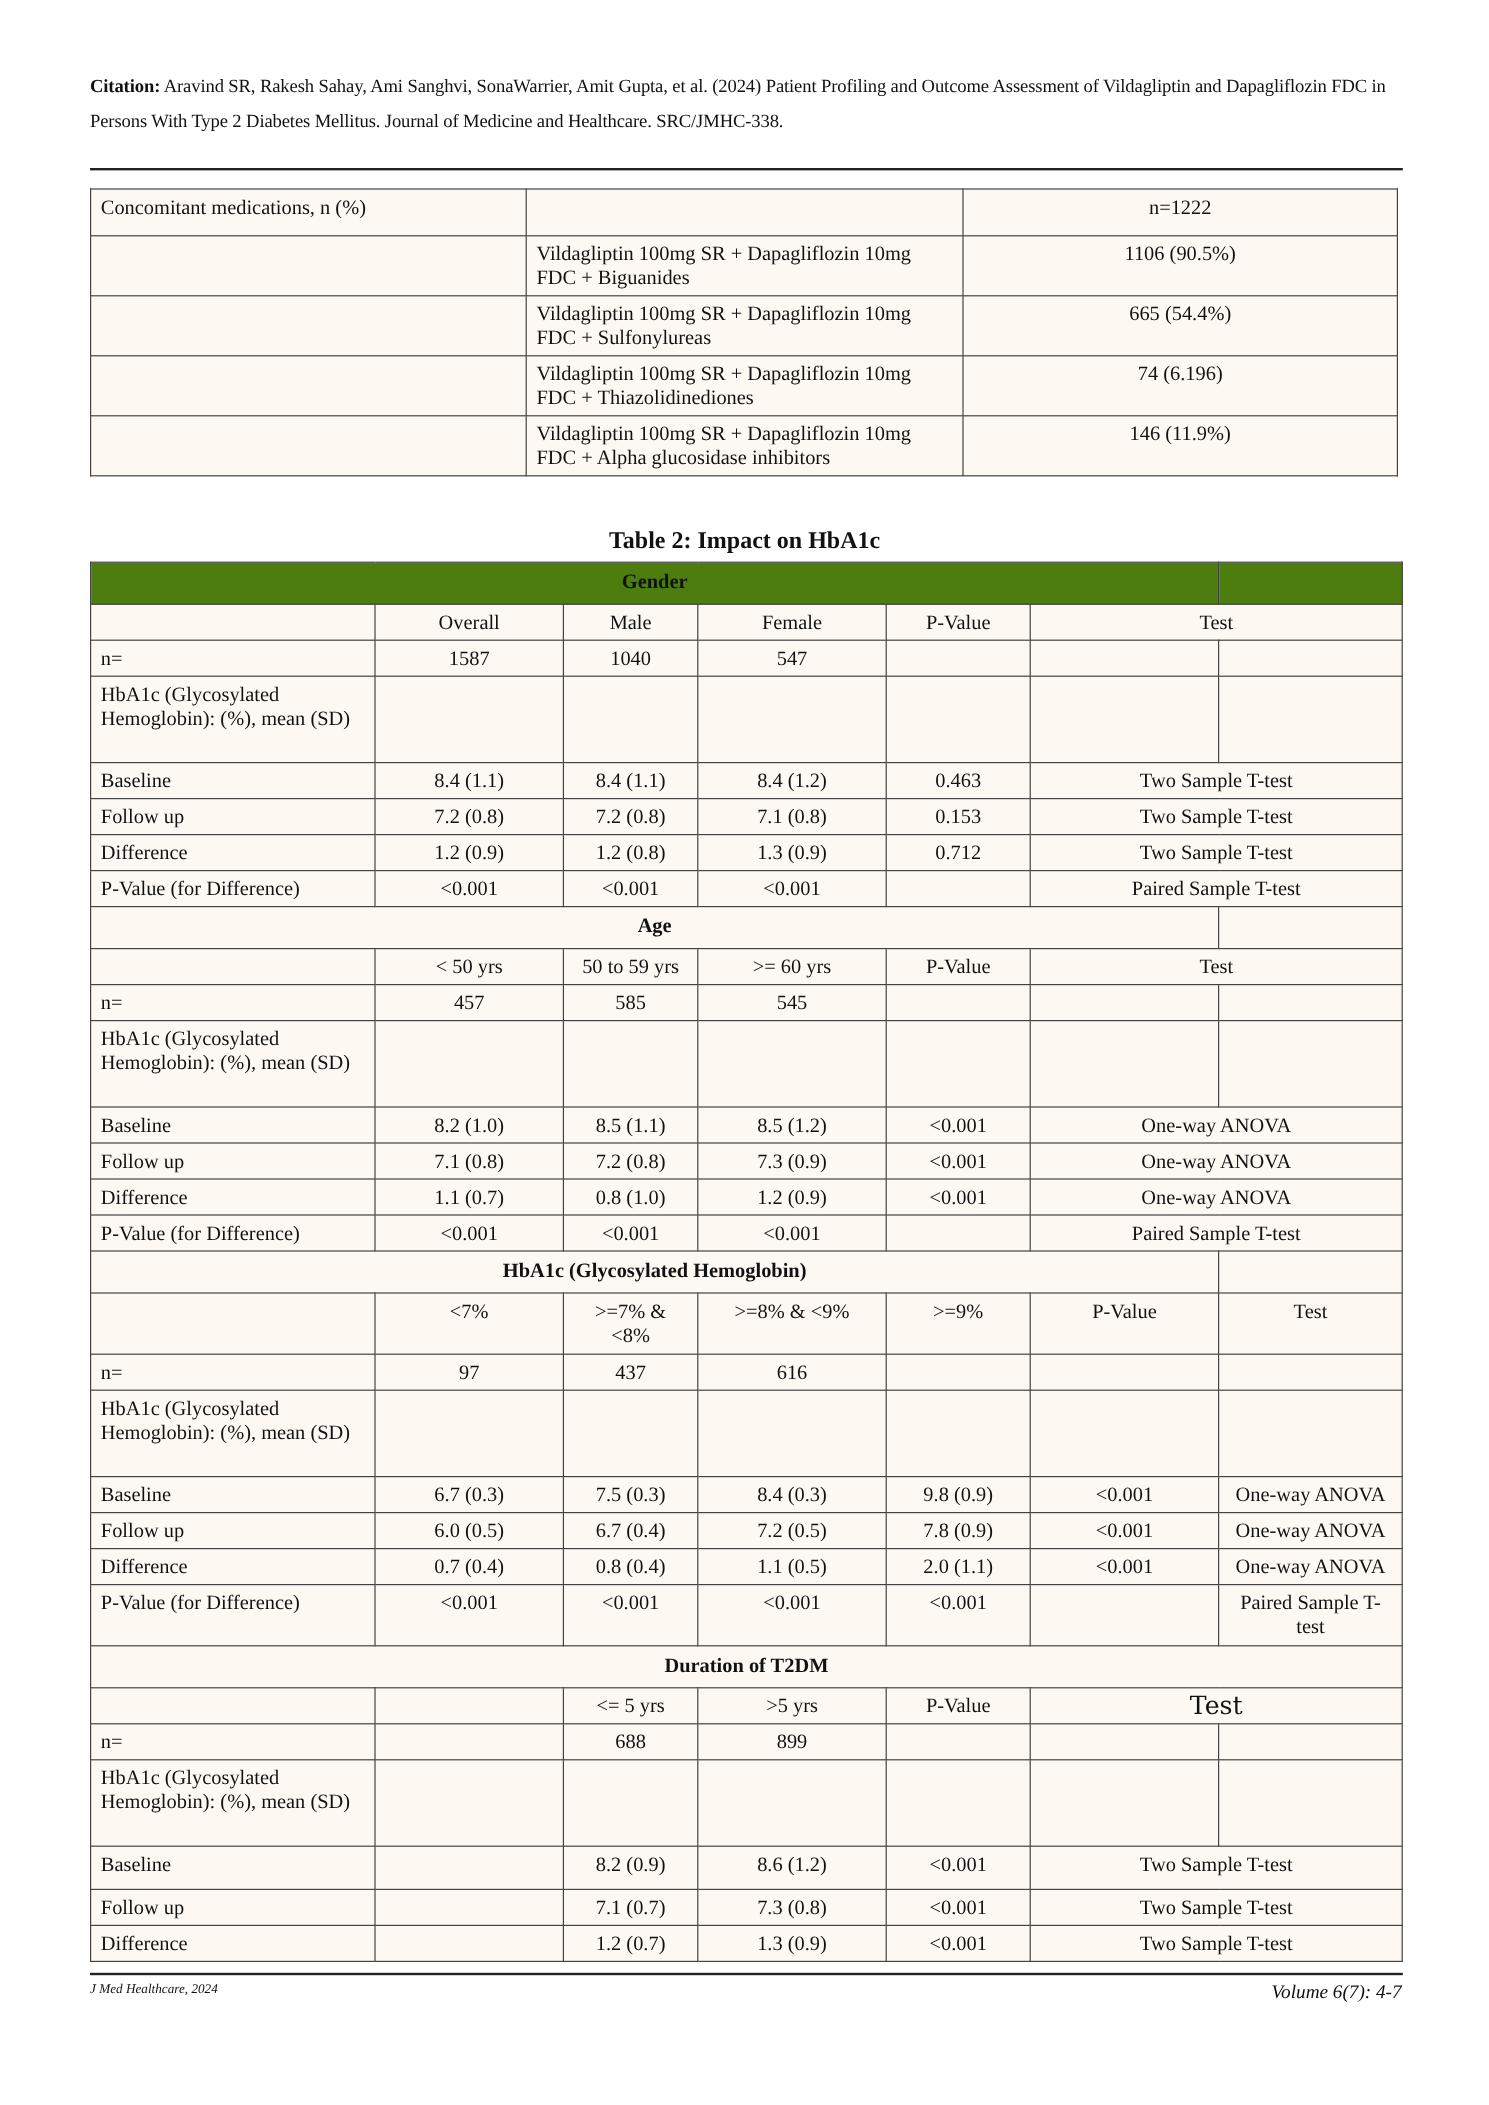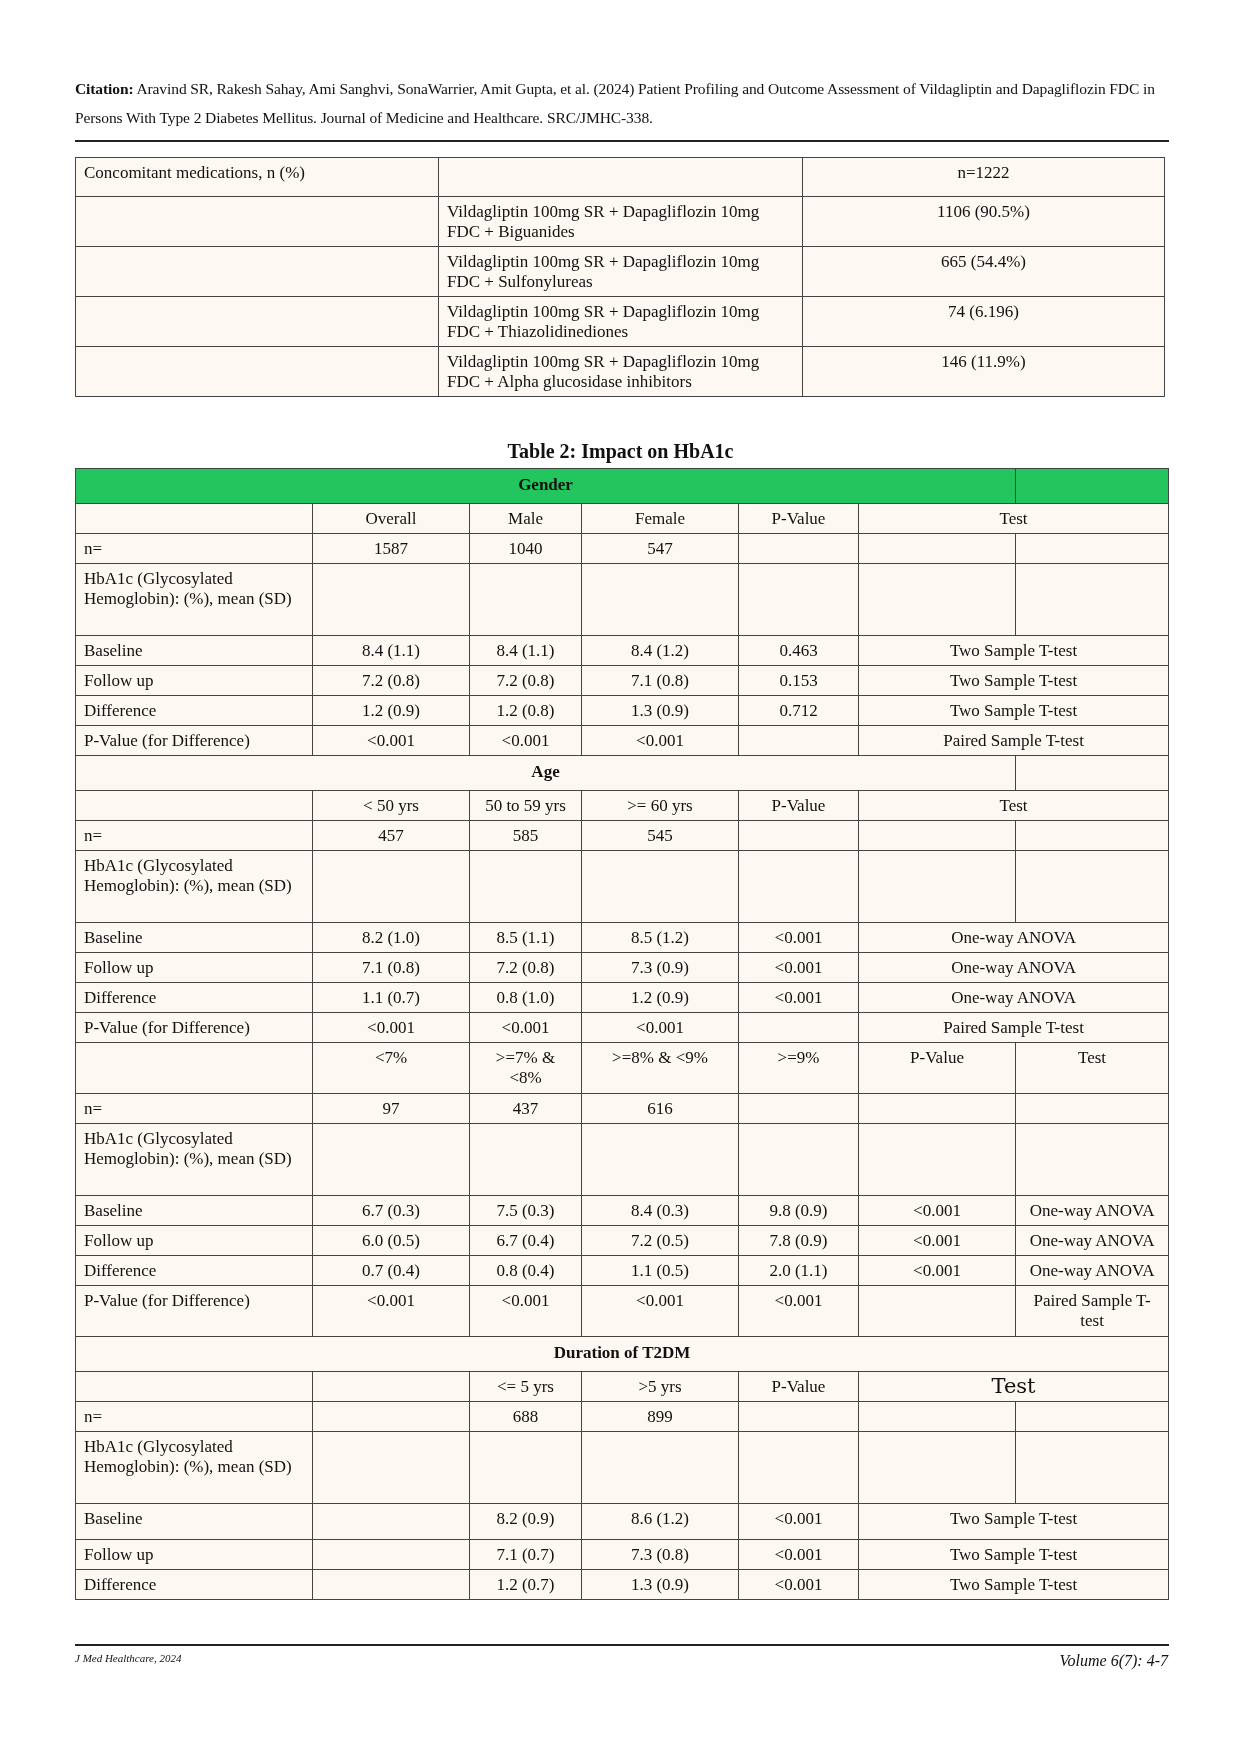--- a/index.html
+++ b/index.html
@@ -1,33 +1,33 @@
 <!DOCTYPE html>
 <html><head>
 <meta charset="utf-8">
 <style>
   html, body { margin: 0; padding: 0; background: #ffffff; }
   body { width: 1241px; height: 1754px; position: relative; overflow: hidden;
          font-family: "Liberation Serif", "DejaVu Serif", serif; color: #111; }
-  .citation { position: absolute; left: 75px; top: 74px; width: 1095px;
+  .citation { position: absolute; left: 75px; top: 58px; width: 1095px;
               font-size: 15.5px; line-height: 29px; letter-spacing: -0.1px; }
   .citation b { font-weight: bold; }
   .top-rule { position: absolute; left: 75px; top: 140px; width: 1094px; height: 0;
               border-top: 2.5px solid #222; }
   table { border-collapse: collapse; position: absolute; table-layout: fixed; }
   td { border: 1.4px solid #444; font-size: 17px; line-height: 20px; vertical-align: top;
        padding: 5px 8px 4px 8px; background: #fdf8f2; }
   .t1 { left: 75px; top: 157px; width: 1089px; }
   .t1 td { height: 30px; }
   .t1 tr.r1 td { height: 29px; vertical-align: top; }
   .c { text-align: center; }
   .t2 { left: 75px; top: 468px; width: 1093px; }
   .t2 td { height: 20px; }
   .t2 tr.sec td { font-weight: bold; text-align: center; height: 24px; padding-top: 6px; }
-  .t2 tr.sec.white td { background: #22c55e; }
+  .t2 tr.sec.white td { background: #4d7c0f; }
   .t2 tr.tall td { height: 62px; }
   .t2 tr.two td { height: 41px; }
   .t2 td.big { font-size: 21px; font-family: "DejaVu Serif", serif; padding-top: 4px; }
   .title2 { position: absolute; left: 0; width: 1241px; top: 440px; text-align: center;
             font-family: "Liberation Serif", serif; font-weight: bold; font-size: 20px; }
   .bottom-rule { position: absolute; left: 75px; top: 1644px; width: 1094px; height: 0;
                  border-top: 2.5px solid #222; }
   .footer-left { position: absolute; left: 75px; top: 1652px; font-style: italic; font-size: 11px; }
   .footer-right { position: absolute; right: 73px; top: 1652px; font-style: italic; font-size: 16px; }
 </style>
@@ -205,20 +205,24 @@
   </tr>
   <tr>
     <td>P-Value (for Difference)</td>
     <td class="c">&lt;0.001</td>
     <td class="c">&lt;0.001</td>
     <td class="c">&lt;0.001</td>
     <td class="c"></td>
     <td class="c" colspan="2">Paired Sample T-test</td>
   </tr>
 
+  <tr class="sec">
+    <td colspan="6">HbA1c (Glycosylated Hemoglobin)</td>
+    <td></td>
+  </tr>
   <tr class="two">
     <td></td>
     <td class="c">&lt;7%</td>
     <td class="c">&gt;=7% &amp; &lt;8%</td>
     <td class="c">&gt;=8% &amp; &lt;9%</td>
     <td class="c">&gt;=9%</td>
     <td class="c">P-Value</td>
     <td class="c">Test</td>
   </tr>
   <tr>

